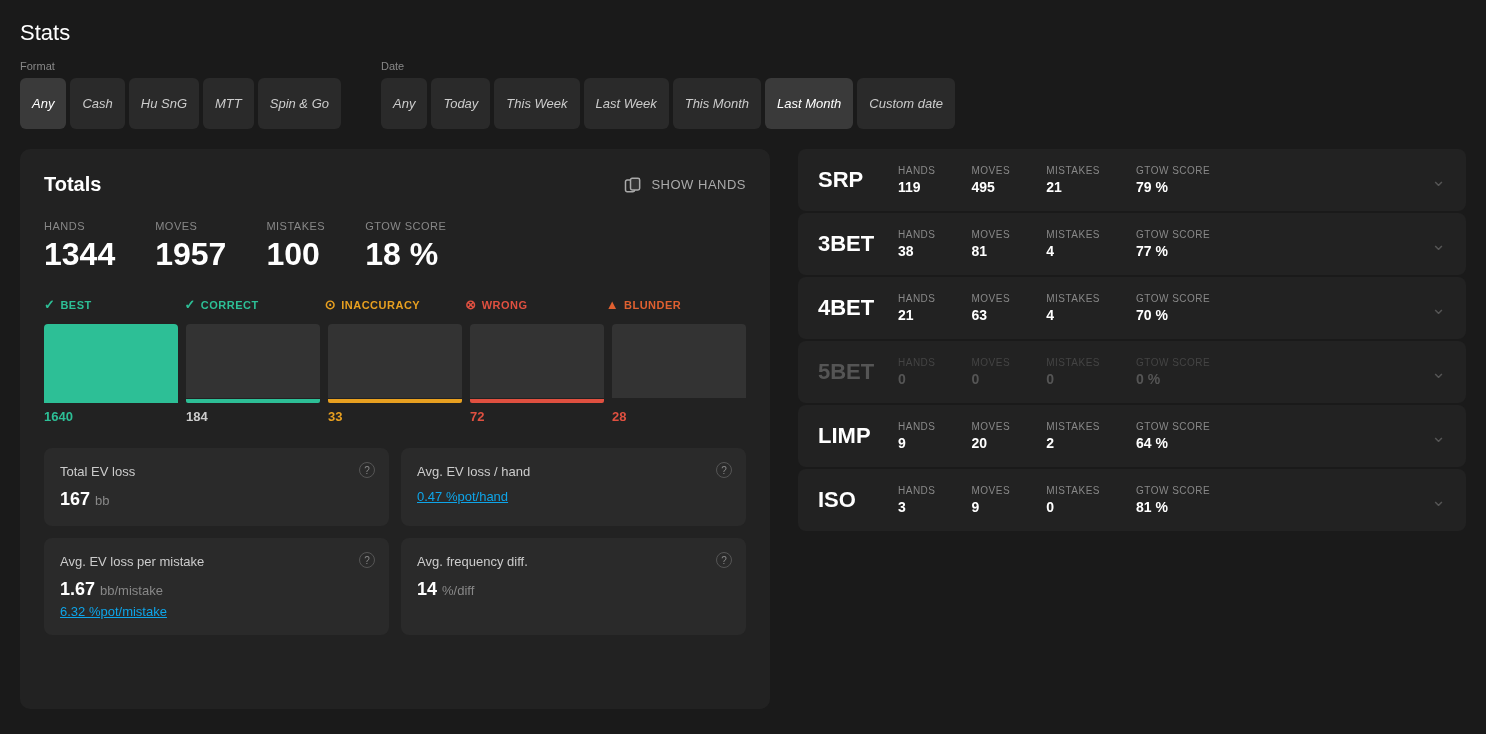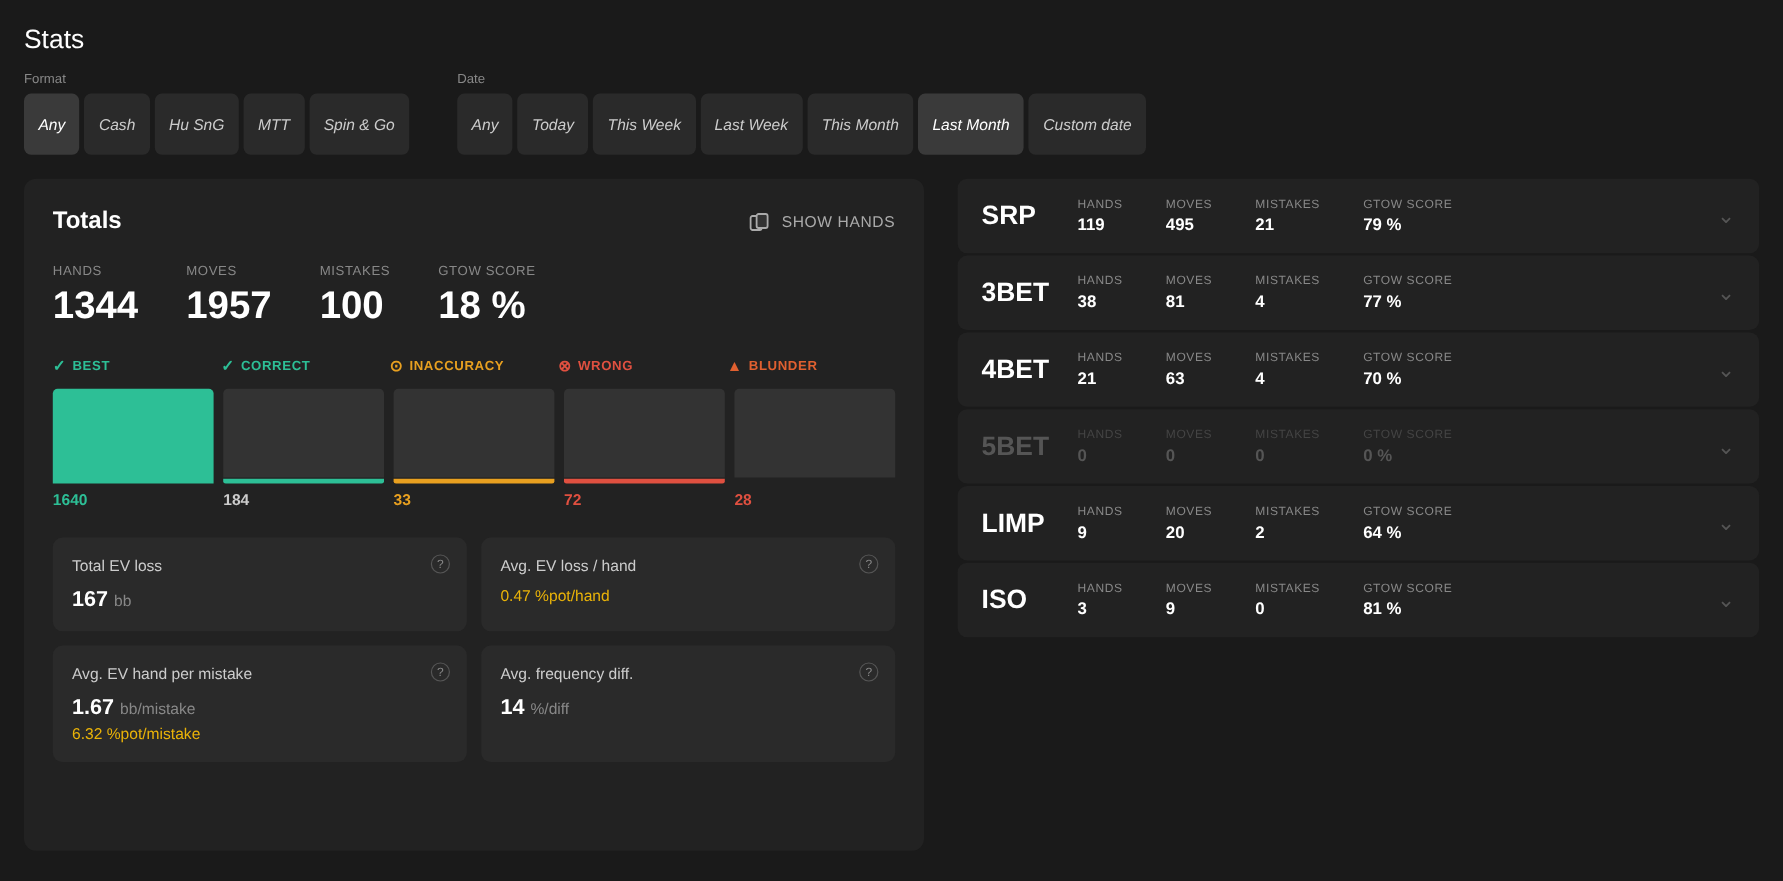--- a/index.html
+++ b/index.html
@@ -189,22 +189,23 @@
       font-size: 18px;
       font-weight: 700;
     }
     .info-card-value .unit {
       font-size: 13px;
       color: #888;
       font-weight: 400;
     }
     .info-card-value2 {
       font-size: 13px;
-      color: #eab308;
+      color: #0ea5e9;
       margin-top: 4px;
+      text-decoration: underline;
     }
     .info-icon {
       position: absolute;
       top: 14px;
       right: 14px;
       width: 16px;
       height: 16px;
       border-radius: 50%;
       border: 1px solid #555;
       display: flex;
@@ -378,21 +379,21 @@
         <div class="info-card-title">Total EV loss</div>
         <div class="info-card-value">167 <span class="unit">bb</span></div>
         <div class="info-icon">?</div>
       </div>
       <div class="info-card">
         <div class="info-card-title">Avg. EV loss / hand</div>
         <div class="info-card-value2">0.47 %pot/hand</div>
         <div class="info-icon">?</div>
       </div>
       <div class="info-card">
-        <div class="info-card-title">Avg. EV hand per mistake</div>
+        <div class="info-card-title">Avg. EV loss per mistake</div>
         <div class="info-card-value">1.67 <span class="unit">bb/mistake</span></div>
         <div class="info-card-value2">6.32 %pot/mistake</div>
         <div class="info-icon">?</div>
       </div>
       <div class="info-card">
         <div class="info-card-title">Avg. frequency diff.</div>
         <div class="info-card-value">14 <span class="unit">%/diff</span></div>
         <div class="info-icon">?</div>
       </div>
     </div>

